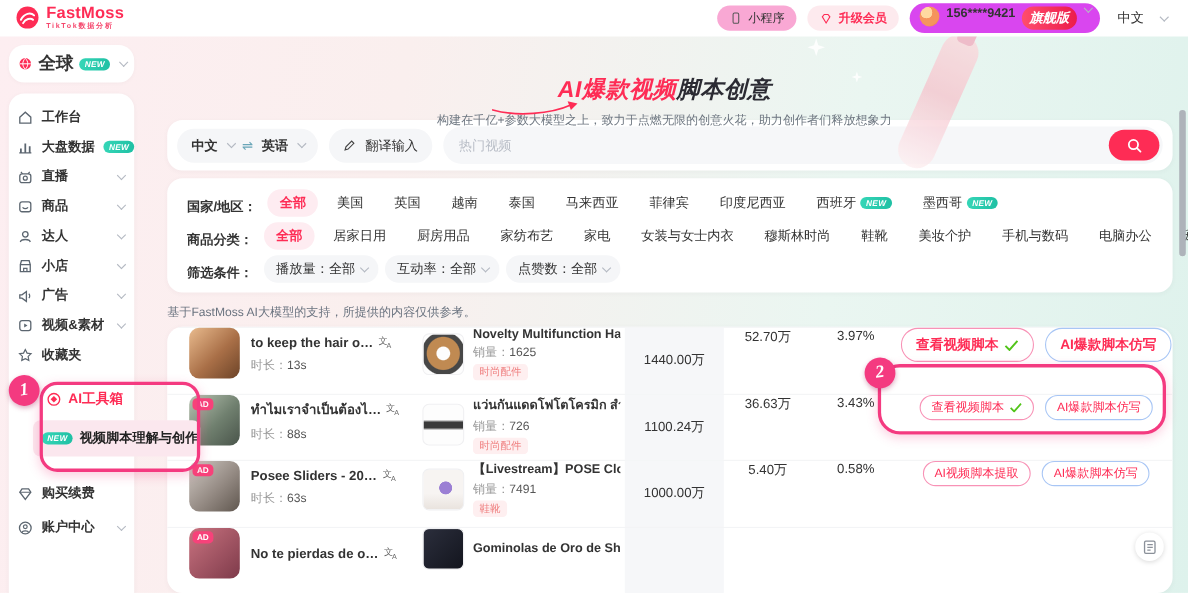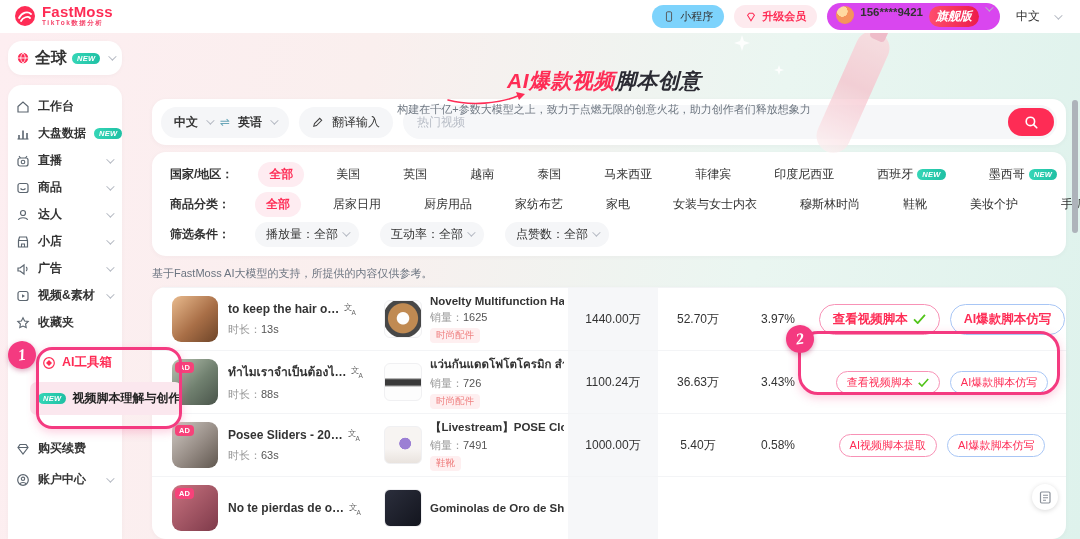--- a/index.html
+++ b/index.html
@@ -7,21 +7,21 @@
   body{font-family:"Liberation Sans","DejaVu Sans",sans-serif;font-size:12px;color:#333;background:#fff}
   .app{position:relative;width:1080px;height:539px;overflow:hidden;background:#fff}
 
   
   .header{height:33px;background:#fff;display:flex;align-items:center;padding:0 14px;position:relative;z-index:10}
   .logo{display:flex;align-items:flex-start;gap:6px}
   .logo-mark{width:22px;height:22px}
   .logo-txt .logo-name{font-size:15px;font-weight:800;color:#fe2c55;line-height:14px;letter-spacing:.2px}
   .logo-txt .logo-tag{font-size:6.5px;color:#f5456b;letter-spacing:1.5px;font-weight:600}
   .header-right{margin-left:auto;display:flex;align-items:center;gap:10px}
-  .hpill{display:flex;align-items:center;gap:5px;background:#7dd3fc;border-radius:999px;padding:4px 11px;font-size:11px;color:#333;white-space:nowrap}
+  .hpill{display:flex;align-items:center;gap:5px;background:#f9a8d4;border-radius:999px;padding:4px 11px;font-size:11px;color:#333;white-space:nowrap}
   .hpill.upgrade{background:#fdeaee;color:#fe2c55;font-weight:600}
   .userpill{display:flex;align-items:flex-start;gap:6px;background:#d946ef;border-radius:999px;padding:3px 9px}
   .avatar{width:18px;height:18px;border-radius:50%;background:radial-gradient(circle at 35% 30%,#ffd9a0 0 30%,#f5945c 32% 70%,#d8693a)}
   .phone{font-size:11.5px;font-weight:600;color:#333}
   .planbadge{background:linear-gradient(90deg,#ff4d6d,#ec1c4b);color:#fff;font-size:12px;font-weight:700;font-style:italic;padding:2px 7px;border-radius:999px;white-space:nowrap}
   .langsel{display:flex;align-items:center;gap:14px;font-size:12px;color:#333;padding:3px 6px}
   .chev{width:6px;height:6px;border-right:1.4px solid #b4b9c2;border-bottom:1.4px solid #b4b9c2;transform:rotate(45deg) translateY(-2px);display:inline-block;flex:none}
 
   
   .layout{display:flex;height:506px;background:linear-gradient(100deg,#fdeef1 0%,#faefee 32%,#eaf6f1 68%,#def2ec 100%)}
@@ -39,21 +39,21 @@
   .mitem .chev{margin-left:auto;margin-right:4px}
   .mitem .badge-new{margin-left:auto;margin-right:2px}
   .ai-head{display:flex;align-items:center;gap:6px;margin:18px 0 0 26px;cursor:pointer}
   .ai-head .mlabel{color:#fe2c55;font-weight:700;font-size:12.5px}
   .ai-sub{margin:11px 0 0 14px;width:152px;background:#fbe7ee;border-radius:7px;padding:8px 8px;display:flex;align-items:center;gap:6px;position:relative;z-index:6;cursor:pointer}
   .ai-sub .sub-label{font-size:12px;font-weight:800;color:#222;white-space:nowrap}
   .bottom-items{margin-top:20px;display:flex;flex-direction:column;gap:4px}
 
   
   .main{flex:1;display:flex;flex-direction:column;position:relative;overflow:hidden}
-  .hero{height:66px;position:relative;text-align:center;padding-top:34px}
+  .hero{height:76px;position:relative;text-align:center;padding-top:34px}
   .hero-title{font-size:21px;font-weight:800;font-style:italic;letter-spacing:.5px;white-space:nowrap}
   .hero-title .hl{color:#fe2c55}
   .hero-title .rest{color:#2b2b33}
   .hero-sub{font-size:11px;color:#6d7680;margin-top:7px;white-space:nowrap}
   .hero-arrow{position:absolute;left:50%;margin-left:-160px;top:58px}
   .sparkle{position:absolute;opacity:.9}
   .brush{position:absolute;right:210px;top:-6px;width:34px;height:130px;border-radius:17px;background:linear-gradient(180deg,#fbd7dc 0%,#f6c2cc 45%,#fceff0 100%);transform:rotate(24deg);opacity:.75}
   .brush::after{content:"";position:absolute;left:9px;top:-14px;width:16px;height:22px;border-radius:8px 8px 4px 4px;background:#f1a9bd}
 
   .card{background:#fff;border-radius:14px;margin:0 14px 0 24px;box-shadow:0 1px 5px rgba(80,60,70,.04)}
@@ -62,21 +62,21 @@
   .pill{display:flex;align-items:center;gap:8px;background:#f5f6f8;border-radius:999px;padding:7px 13px;font-size:12px;color:#333;white-space:nowrap;cursor:pointer}
   .pill b{font-weight:700}
   .swap{color:#6aa6b8;font-size:12px}
   .search-wrap{flex:1;display:flex;align-items:center;background:#f6f7f9;border-radius:999px;padding:3px 3px 3px 14px}
   .search-input{flex:1;border:none;outline:none;background:transparent;font-size:12px;color:#333;font-family:inherit}
   .search-input::placeholder{color:#b9bec7}
   .search-btn{width:46px;height:28px;border:none;border-radius:999px;background:#fe2c55;display:flex;align-items:center;justify-content:center;cursor:pointer;flex:none}
 
   
   .filter-card{margin-top:7px;padding:9px 18px;display:flex;flex-direction:column;gap:4px}
-  .frow{display:flex;align-items:center;gap:21px;height:26px}
+  .frow{display:flex;align-items:flex-end;gap:6px;height:26px}
   .flabel{font-size:12px;color:#333;font-weight:600;white-space:nowrap;margin-right:4px}
   .fpill{display:flex;align-items:center;gap:4px;background:transparent;border-radius:999px;padding:4px 11px;font-size:12px;color:#333;white-space:nowrap;cursor:pointer}
   .fpill.sel{background:#feecf1;color:#fe2c55;font-weight:700}
   .fpill.gray{background:#f5f6f8}
   .spacer{flex:1}
 
   .notice{margin:10px 24px 0;font-size:11px;color:#6b7480}
 
   
   .table-card{margin-top:6px;flex:1;display:flex;flex-direction:column;overflow:hidden;padding-bottom:0}
@@ -87,21 +87,21 @@
   .c-views{width:90px;justify-content:center;background:#f6f7f9;align-self:stretch}
   .c-likes{width:80px;justify-content:center}
   .c-engage{width:80px;justify-content:center}
   .c-actions{flex:1;justify-content:center;gap:10px}
   .thead .cell{font-size:12px;color:#555;justify-content:center}
   .thead .c-video{padding-left:0}
   .th-sort{display:flex;align-items:center;gap:3px}
   .tri{font-size:7px;color:#808a94;line-height:1}
   .th-active{color:#fe2c55;font-weight:700}
   .th-active .tri{color:#fe2c55}
-  .trow{display:flex;height:66px;border-top:1px solid #f3f4f6;align-items:center}
+  .trow{display:flex;height:66px;border-top:1px solid #f3f4f6;align-items:flex-start}
   .trow .cell{font-size:12px;color:#333}
   .vthumb{width:46px;height:46px;border-radius:9px;position:relative;flex:none;cursor:pointer}
   .ad-badge{position:absolute;top:3px;left:3px;background:#f7427a;color:#fff;font-size:7.5px;font-weight:800;padding:1px 4px;border-radius:4px}
   .vmeta{margin-left:10px;display:flex;flex-direction:column;gap:6px;overflow:hidden}
   .vtitle-row{display:flex;align-items:center;gap:5px}
   .vtitle{font-size:12px;font-weight:600;color:#333;white-space:nowrap;max-width:125px;overflow:hidden}
   .subline{font-size:11px;white-space:nowrap}
   .lab{color:#999}
   .val{color:#555}
   .pimg{width:38px;height:38px;border-radius:6px;border:1px solid #f0f0f2;flex:none}

